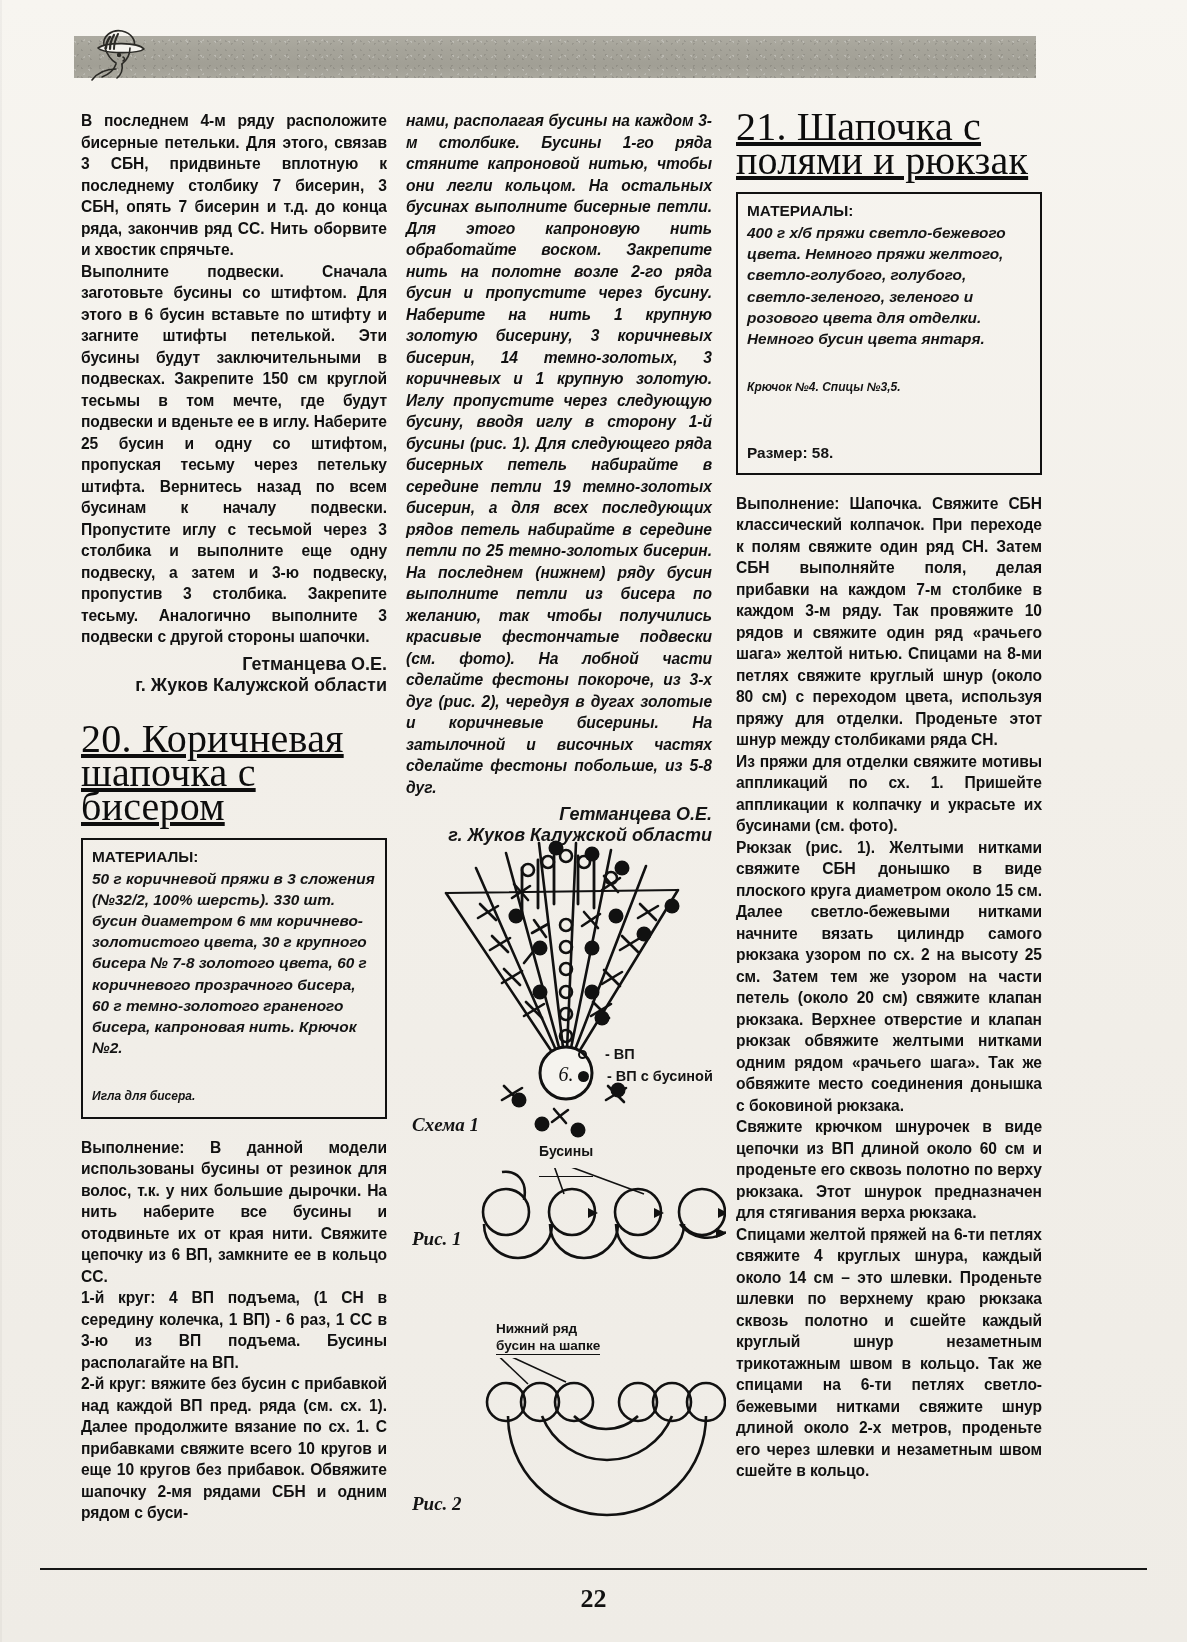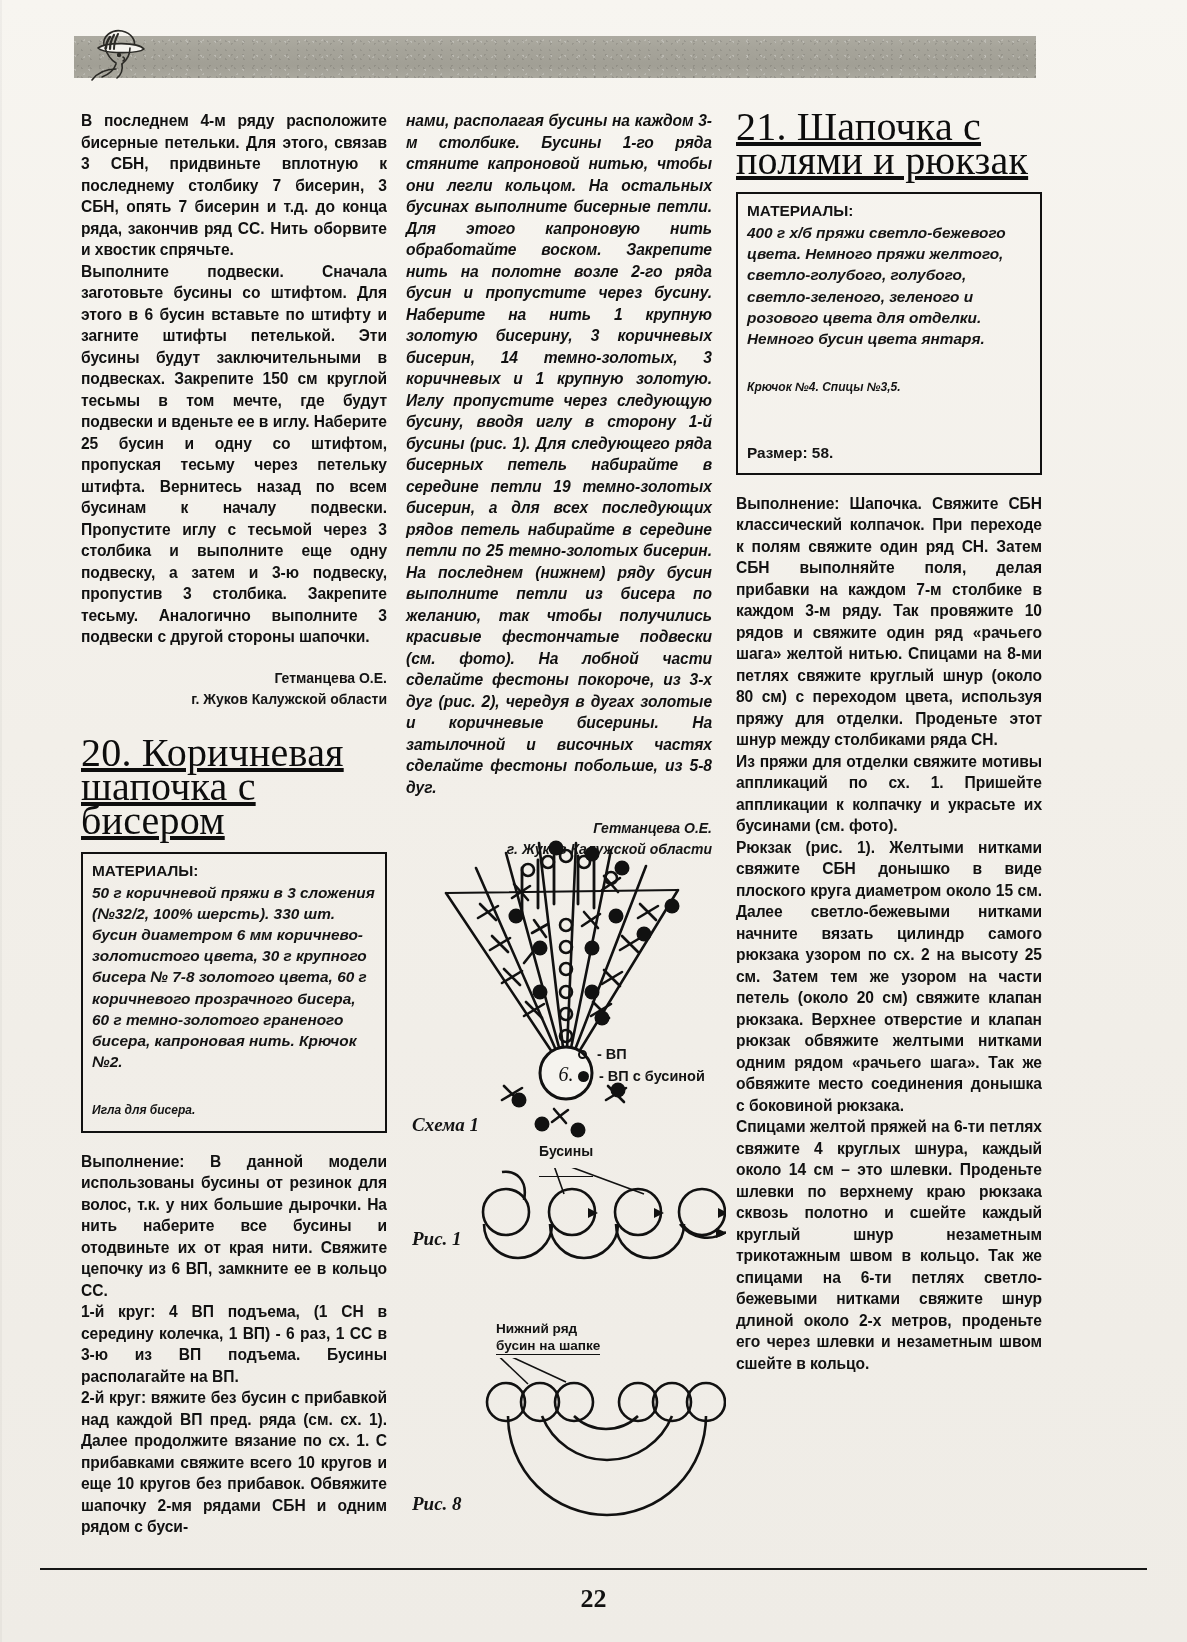--- a/index.html
+++ b/index.html
@@ -64,22 +64,22 @@
     line-height: 21.5px;
     text-align: justify;
     letter-spacing: -0.05px;
     font-weight: 600;
     color: #111;
     hyphens: manual;
   }
   p.body + p.body { margin-top: 0; }
 
   .sig {
-    margin-top: 20px;
-    font-size: 14px;
+    margin-top: 6px;
+    font-size: 18px;
     line-height: 21px;
     font-weight: bold;
     text-align: right;
   }
 
   
   h2.section {
     font-family: "Liberation Serif", serif;
     font-weight: normal;
     font-size: 40px;
@@ -133,21 +133,21 @@
   .cap-ris1    { position: absolute; left: 6px; top: 390px; }
   .cap-ris2    { position: absolute; left: 6px; top: 655px; }
 
   .legend {
     position: absolute;
     left: 172px; top: 205px;
     font-size: 14.5px;
     font-weight: bold;
     line-height: 22px;
   }
-  .legend .row { display: flex; align-items: center; gap: 10px; white-space: nowrap; }
+  .legend .row { display: flex; align-items: center; gap: 18px; white-space: nowrap; }
   .legend .dot-open {
     width: 9px; height: 9px; border-radius: 50%;
     border: 2px solid #111; background: transparent; display:inline-block;
   }
   .legend .dot-filled {
     width: 11px; height: 11px; border-radius: 50%;
     background: #111; display:inline-block;
   }
 
   .lbl-businy {
@@ -241,20 +241,21 @@
     <div class="materials">
       <div class="mat-title">МАТЕРИАЛЫ:</div>
       <div class="mat-text">400 г х/б пряжи светло-бежевого цвета. Немного пряжи желтого, светло-голубого, голубого, светло-зеленого, зеленого и розового цвета для отделки. Немного бусин цвета янтаря.</div>
       <div class="mat-line">Крючок №4. Спицы №3,5.</div>
       <div class="mat-size">Размер: 58.</div>
     </div>
 
     <p class="body"><span class="lead">Выполнение: Шапочка.</span><span> Свяжите СБН классический колпачок. При переходе к полям свяжите один ряд СН. Затем СБН выполняйте поля, делая прибавки на каждом 7-м столбике в каждом 3-м ряду. Так провяжите 10 рядов и свяжите один ряд «рачьего шага» желтой нитью. Спицами на 8-ми петлях свяжите круглый шнур (около 80 см) с переходом цвета, используя пряжу для отделки. Проденьте этот шнур между столбиками ряда СН.</span></p>
     <p class="body"><span>Из пряжи для отделки свяжите мотивы аппликаций по сх. 1. Пришейте аппликации к колпачку и украсьте их бусинами (см. фото).</span></p>
     <p class="body"><span class="lead">Рюкзак</span><span> (рис. 1). Желтыми нитками свяжите СБН донышко в виде плоского круга диаметром около 15 см. Далее светло-бежевыми нитками начните вязать цилиндр самого рюкзака узором по сх. 2 на высоту 25 см. Затем тем же узором на части петель (около 20 см) свяжите клапан рюкзака. Верхнее отверстие и клапан рюкзак обвяжите желтыми нитками одним рядом «рачьего шага». Так же обвяжите место соединения донышка с боковиной рюкзака.</span></p>
+    <p class="body"><span>Свяжите крючком шнурочек в виде цепочки из ВП длиной около 60 см и проденьте его сквозь полотно по верху рюкзака. Этот шнурок предназначен для стягивания верха рюкзака.</span></p>
     <p class="body"><span>Спицами желтой пряжей на 6-ти петлях свяжите 4 круглых шнура, каждый около 14 см – это шлевки. Проденьте шлевки по верхнему краю рюкзака сквозь полотно и сшейте каждый круглый шнур незаметным трикотажным швом в кольцо. Так же спицами на 6-ти петлях светло-бежевыми нитками свяжите шнур длиной около 2-х метров, проденьте его через шлевки и незаметным швом сшейте в кольцо.</span></p>
   </div>
 
   <div class="diagrams">
 
     <svg width="320" height="300" viewBox="0 0 320 300" style="position:absolute; left:0; top:0;">
       <g stroke="#111" stroke-width="2.6" fill="none" stroke-linecap="round">
 
         <line x1="160" y1="235" x2="40" y2="55"></line>
         <line x1="160" y1="235" x2="70" y2="30"></line>
@@ -407,19 +408,19 @@
         <path d="M82 -12 L122 26"></path>
         <path d="M82 -12 L160 24"></path>
       </g>
     </svg>
 
     <div class="lbl-nizhniy">
       <div>Нижний ряд</div>
       <span class="u">бусин на шапке</span>
     </div>
 
-    <div class="cap cap-ris2">Рис. 8</div>
+    <div class="cap cap-ris2">Рис. 2</div>
   </div>
 
   <div class="footer-rule"></div>
   <div class="pagenum">22</div>
 
 </div>
 
 </body></html>

